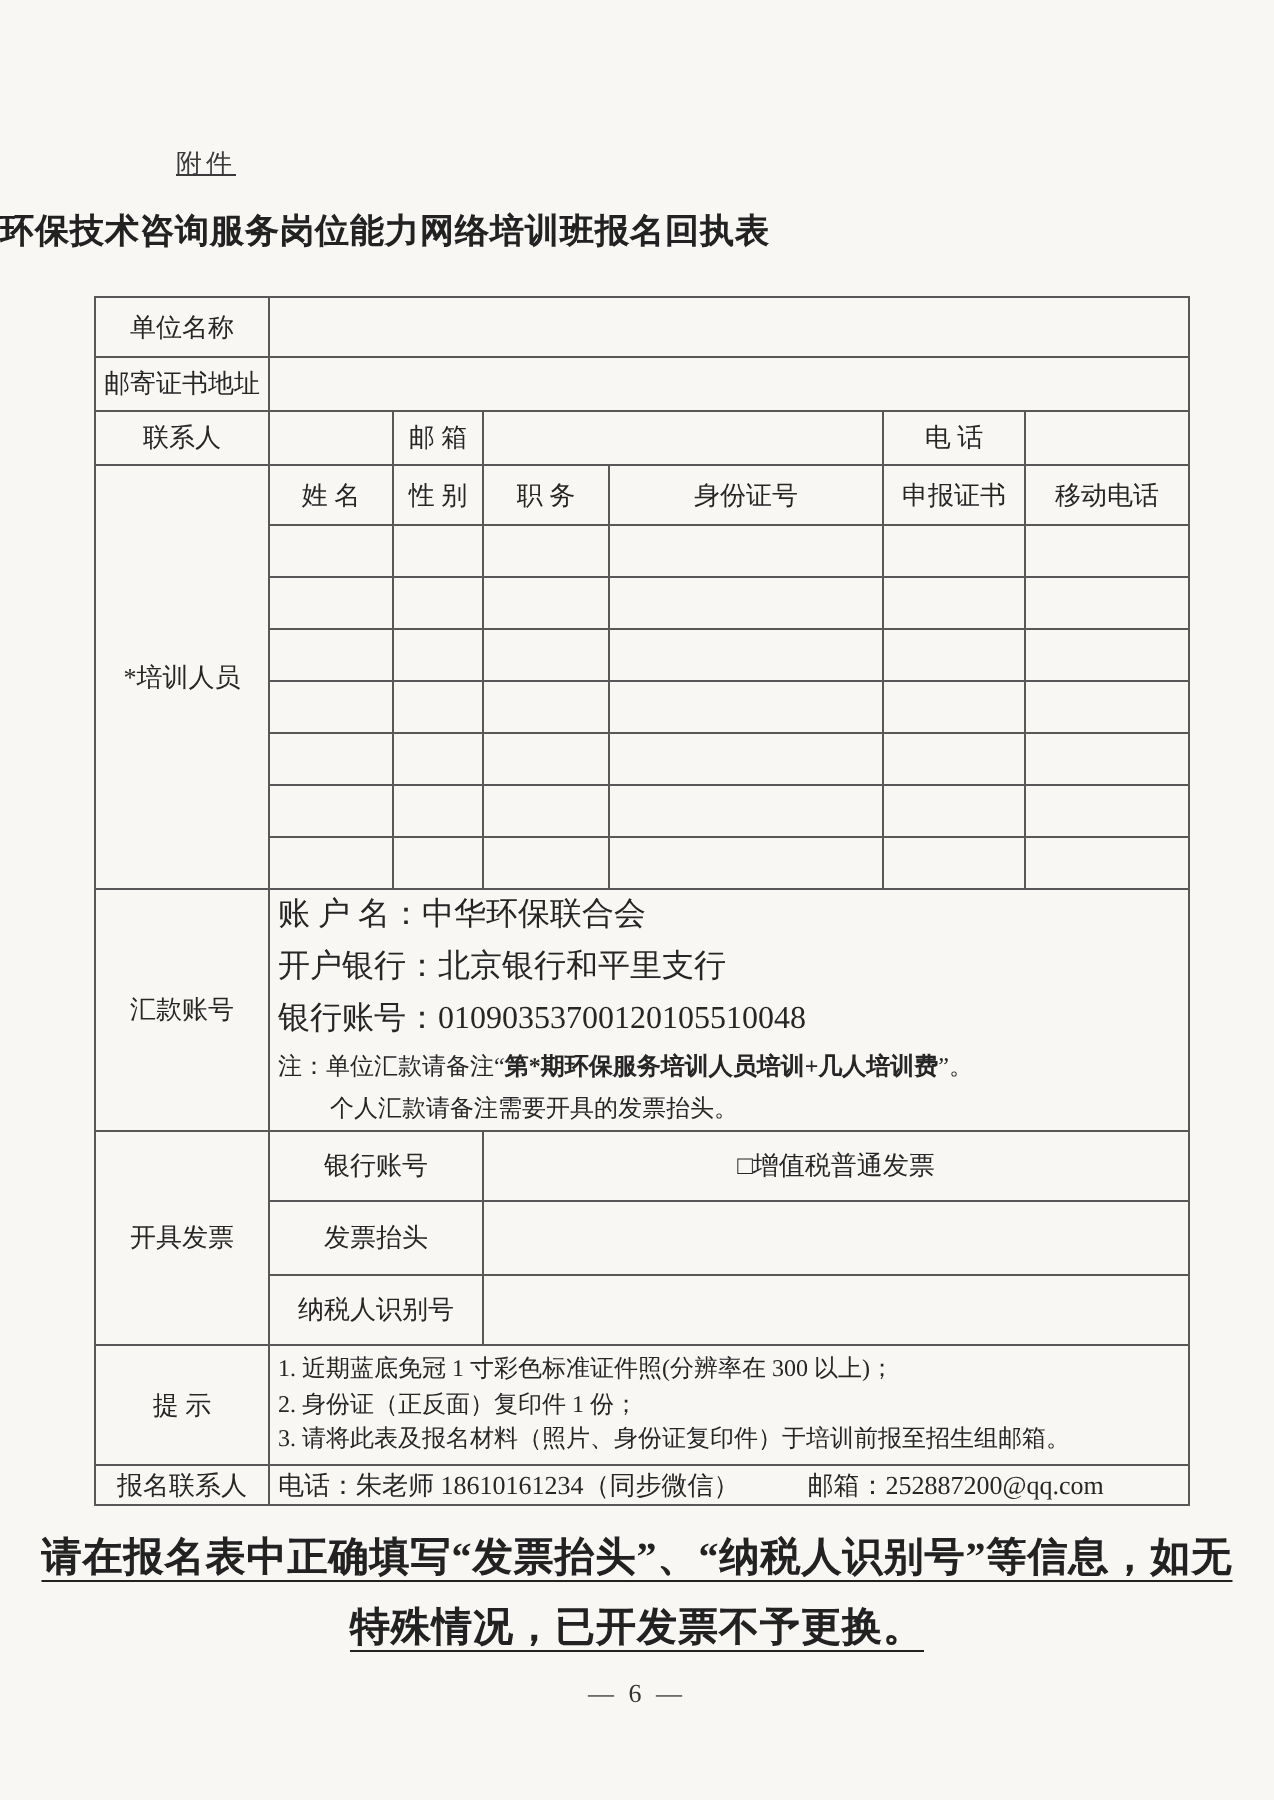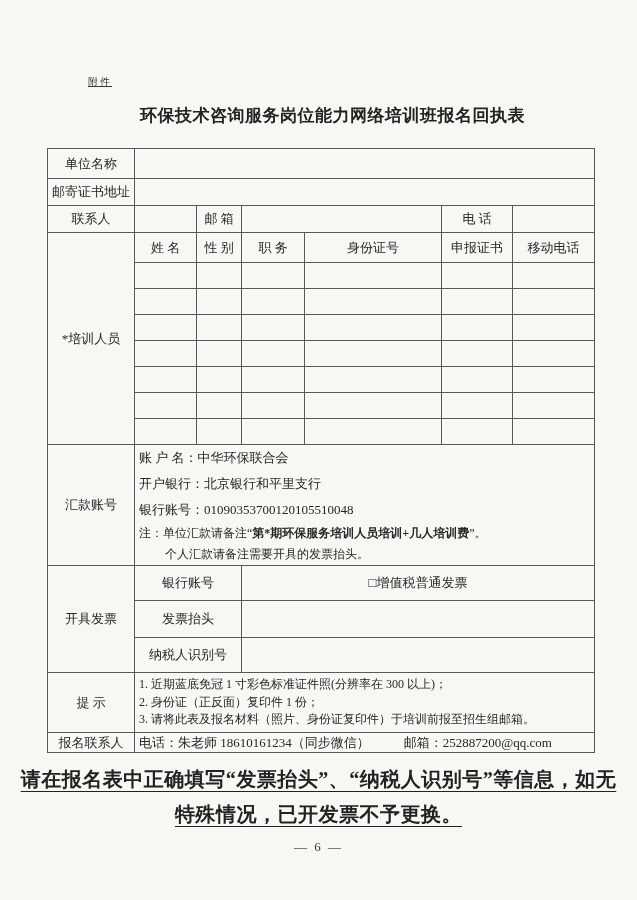--- a/index.html
+++ b/index.html
@@ -9,35 +9,33 @@
     width:637px; height:900px;
     margin:0 auto;
     background:#f8f7f4;
     font-family:"Liberation Serif","DejaVu Serif",serif;
     color:#2b2b2b;
     overflow:hidden;
   }
   .content { padding-top:72px; }
   .attachment {
     margin-left:88px;
-    font-size:10px;
+    font-size:13px;
     letter-spacing:2px;
     line-height:20px;
     color:#3a3a3a;
     text-decoration:underline;
   }
   .title {
     margin-top:12px;
-    text-align:center;
     font-size:17px;
     font-weight:bold;
     letter-spacing:0.5px;
     line-height:24px;
     color:#222;
-    padding-left:28px;
   }
   table.form-table {
     border-collapse:collapse;
     table-layout:fixed;
     width:547px;
     margin:20px 0 0 47px;
   }
   .form-table td {
     border:1px solid #585858;
     font-size:13px;
@@ -47,21 +45,21 @@
     overflow:hidden;
   }
   .lbl { text-align:center; white-space:nowrap; padding:0 2px; }
   .center { text-align:center; }
   
   .rh30{height:30px} .rh27{height:27px} .rh26{height:26px}
   .rh117{height:117px} .rh35{height:35px} .rh37{height:37px}
   .rh60{height:60px} .rh33{height:20px}
   
   .bank-cell { padding:6px 6px 4px 8px; vertical-align:top; }
-  .bank-line { line-height:26px; font-size:13px; white-space:nowrap; }
+  .bank-line { line-height:26px; font-size:16px; white-space:nowrap; }
   .bank-note { line-height:21px; font-size:12px; white-space:nowrap; }
   .bank-note b { font-weight:bold; }
   .indent { padding-left:26px; }
   
   .tips-cell { padding:4px 4px 4px 8px; vertical-align:middle; }
   .tips-line { line-height:17.5px; font-size:12px; white-space:nowrap; }
   
   .contact-cell { padding-left:8px; white-space:nowrap; }
   .contact-gap { display:inline-block; width:34px; }
   

